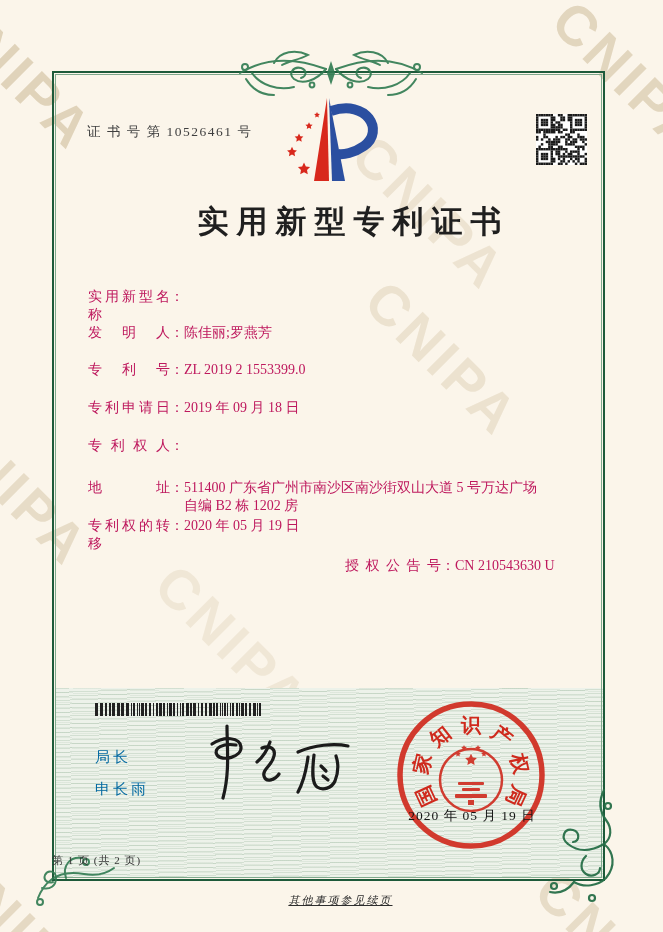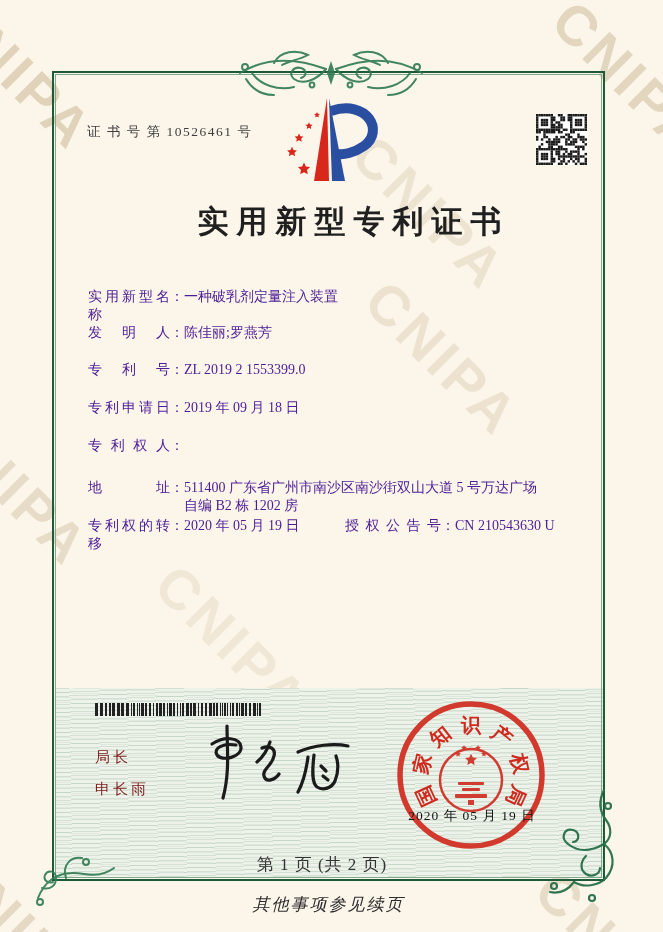--- a/index.html
+++ b/index.html
@@ -39,54 +39,54 @@
     position:absolute;left:87px;top:101px;z-index:3;
     font-size:13.5px;letter-spacing:1.5px;color:#3f3f3f;margin-top:22px;
   }
   .logo{position:absolute;left:281px;top:95px;z-index:3;}
   .qr{position:absolute;left:536px;top:114px;width:51px;height:51px;z-index:3;background:#fff;}
   .title{
     position:absolute;left:52px;top:201px;width:553px;z-index:3;
     text-align:center;font-size:31px;font-weight:bold;letter-spacing:8px;color:#1f1f1f;padding-left:25px;
   }
   
-  .row{position:absolute;left:88px;z-index:3;font-size:14px;color:#4c1d95;display:flex;}
+  .row{position:absolute;left:88px;z-index:3;font-size:14px;color:#be185d;display:flex;}
   .row .lab{
     display:inline-block;width:82px;text-align:justify;text-align-last:justify;
     flex:none;letter-spacing:0;
   }
   .row .colon{flex:none;width:14px;}
   .row .val{white-space:pre-line;max-width:420px;line-height:18px;}
-  .row2{left:345px;}
+  .row2{left:345px;margin-top:40px;}
   .row2 .lab{width:96px;}
   
   .legal{
     position:absolute;left:86px;top:541px;width:450px;z-index:3;
     font-size:13.5px;font-style:italic;line-height:23.5px;letter-spacing:1px;
     text-align:justify;color:#2d2d2d;
   }
   .legal p{margin:0;text-indent:2em;}
   
   .barcode{position:absolute;left:95px;top:703px;width:170px;height:13px;z-index:4;}
   .signer{position:absolute;left:95px;z-index:4;
     font-family:"Liberation Sans","DejaVu Sans",sans-serif;
-    font-size:15px;letter-spacing:3px;color:#7f1d1d;}
+    font-size:15px;letter-spacing:3px;color:#0369a1;}
   .signature{position:absolute;left:196px;top:714px;z-index:4;}
   .seal{position:absolute;left:392px;top:696px;z-index:4;}
   .seal-date{
     position:absolute;left:398px;top:807px;width:148px;z-index:5;
     text-align:center;font-size:13.5px;letter-spacing:1px;color:#141414;
   }
   .page-info{
     position:absolute;left:52px;top:853px;width:540px;z-index:4;
-    text-align:center;font-size:17px;letter-spacing:1px;color:#333;
+    font-size:11px;letter-spacing:1px;color:#333;
   }
   .footer-note{
-    position:absolute;left:52px;top:893px;width:553px;z-index:3;
-    text-align:center;font-size:17px;font-style:italic;letter-spacing:2px;color:#2d2d2d;
+    position:absolute;left:64px;top:893px;width:553px;z-index:3;
+    text-align:center;font-size:11px;font-style:italic;letter-spacing:2px;color:#2d2d2d;text-decoration:underline;
   }
 </style>
 </head>
 <body>
 
 <div class="wm" style="left:-28px;top:-18px;opacity:.55">CNIPA</div>
 <div class="wm" style="left:585px;top:-12px;opacity:.5">CNIPA</div>
 <div class="wm" style="left:385px;top:122px;opacity:.28">CNIPA</div>
 <div class="wm" style="left:398px;top:268px;opacity:.3">CNIPA</div>
 <div class="wm" style="left:-32px;top:398px;opacity:.4">CNIPA</div>
@@ -405,21 +405,20 @@
     <rect x="18" y="20" width="1" height="1" fill="#1a1a1a"></rect>
     <rect x="19" y="20" width="1" height="1" fill="#1a1a1a"></rect>
     <rect x="20" y="20" width="1" height="1" fill="#1a1a1a"></rect>
   </svg>
 
 <div class="title">实用新型专利证书</div>
 
 <div class="row" style="top:288px">
   <span class="lab">实用新型名称</span>
     <span class="colon">：</span>
-    <span class="val">一种破乳剂定量注入装置</span>
 </div>
 <div class="row" style="top:324px">
   <span class="lab">发明人</span>
     <span class="colon">：</span>
     <span class="val">陈佳丽;罗燕芳</span>
 </div>
 <div class="row" style="top:361px">
   <span class="lab">专利号</span>
     <span class="colon">：</span>
     <span class="val">ZL 2019 2 1553399.0</span>

